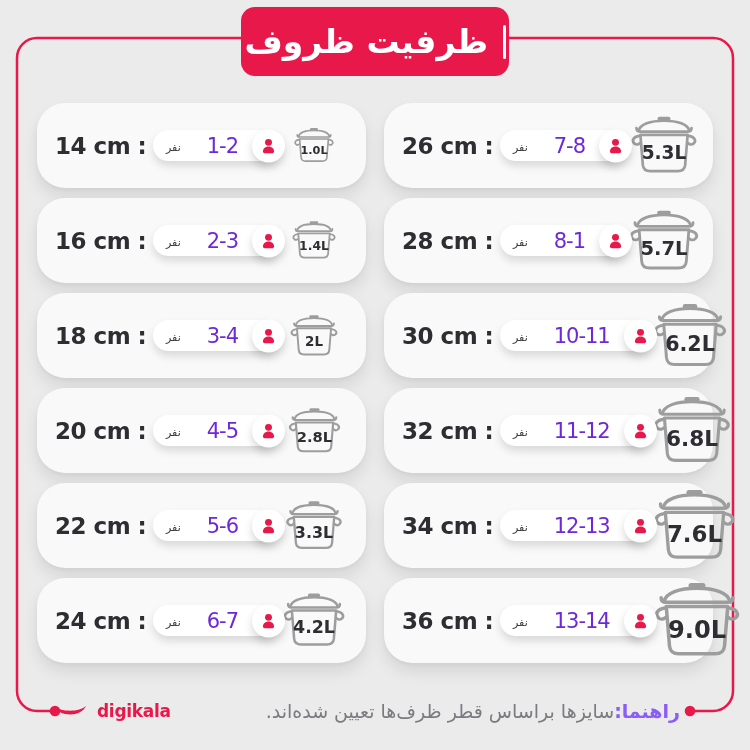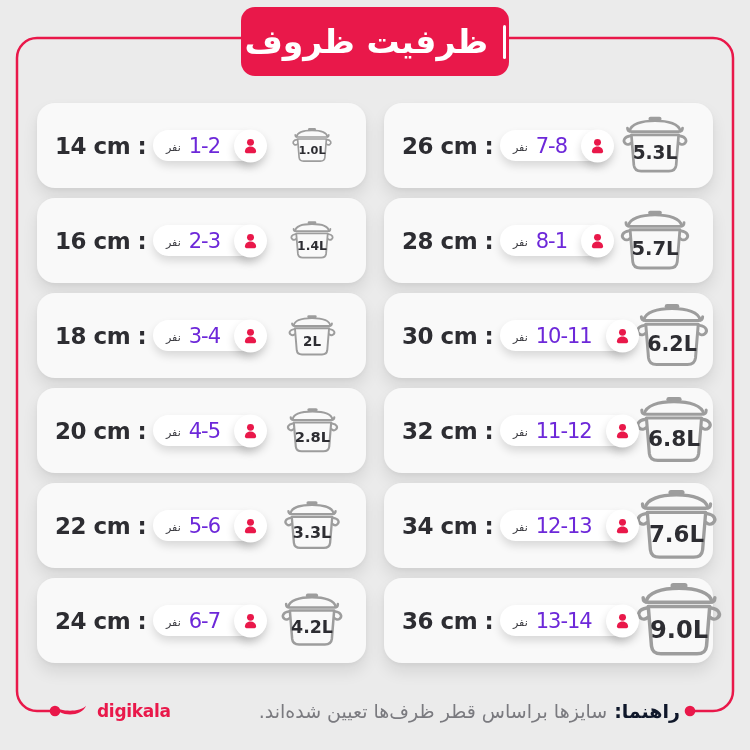--- a/index.html
+++ b/index.html
@@ -15,35 +15,35 @@
     position:absolute;left:241px;top:7px;width:268px;height:69px;z-index:3;
     background:#e9184a;border-radius:14px;
     display:flex;align-items:center;justify-content:center;gap:15px;
     color:#fff;font-weight:700;font-size:33px;
   }
   .title-divider{width:2.5px;height:34px;background:#fff;border-radius:2px}
   
   .grid{position:absolute;top:103px;left:37px;z-index:2;display:flex;gap:18px}
   .col{display:flex;flex-direction:column;gap:10px;width:329px}
   .card{
-    height:85px;background:#f9f9f9;border-radius:18px;
+    height:85px;background:#f9f9f9;border-radius:28px;
     box-shadow:0 9px 16px rgba(0,0,0,.09), 0 2px 4px rgba(0,0,0,.04);
     display:flex;align-items:center;
     padding:0 12px 0 18px;box-sizing:border-box;
   }
   .size{
     width:98px;flex:0 0 auto;
     font-size:23px;font-weight:700;color:#2d2d32;letter-spacing:-.5px;
     white-space:nowrap;
   }
   .pill-wrap{position:relative;flex:0 0 auto}
   .pill{
     background:#fff;height:31px;border-radius:17px;
     box-shadow:0 5px 9px rgba(0,0,0,.13);
-    display:flex;align-items:center;padding:0 40px 0 13px;
+    display:flex;align-items:center;padding:0 40px 0 13px;gap:18px;
   }
   .unit{font-size:11px;color:#3a3a40;margin:3px 8px 0 0;white-space:nowrap}
   .range{font-size:21px;font-weight:400;color:#6d28d9;direction:ltr;letter-spacing:-1px;white-space:nowrap}
   .avatar{
     position:absolute;right:-7px;top:50%;transform:translateY(-50%);
     width:33px;height:33px;border-radius:50%;background:#fff;
     box-shadow:0 5px 9px rgba(0,0,0,.17);
     display:flex;align-items:center;justify-content:center;
   }
   .avatar svg{width:19px;height:19px;display:block}
@@ -63,21 +63,21 @@
   .pot-11{width:89px;height:75px}  .pot-12{width:94px;height:79px}
   
   .footer{
     position:absolute;left:52px;right:70px;top:691px;height:40px;z-index:3;
     display:flex;align-items:center;justify-content:space-between;
   }
   .brand{display:flex;align-items:center;gap:9px}
   .smile{width:36px;height:17px;display:block}
   .brand-text{color:#e9184a;font-weight:700;font-size:17px;letter-spacing:-.3px}
   .note{direction:rtl;font-size:19px;color:#7a7a7f;white-space:nowrap}
-  .note-label{color:#0f172a;font-weight:700;margin-left:7px}
+  .note-label{color:#8b5cf6;font-weight:700;}
 </style>
 </head>
 <body>
 
 <svg width="0" height="0" style="position:absolute">
   <defs>
     <g id="pot-shape" fill="none" stroke="#9d9d9d" stroke-width="2.4" stroke-linecap="round" stroke-linejoin="round">
       <path d="M28,3.2 L36,3.2" stroke-width="3.6"></path>
       <path d="M9.5,14.2 C10.5,8 20,5 32,5 C44,5 53.5,8 54.5,14.2"></path>
       <path d="M7.5,11.5 C7.5,14.6 9.5,14.6 11,14.6 L53,14.6 C54.5,14.6 56.5,14.6 56.5,11.5"></path>

